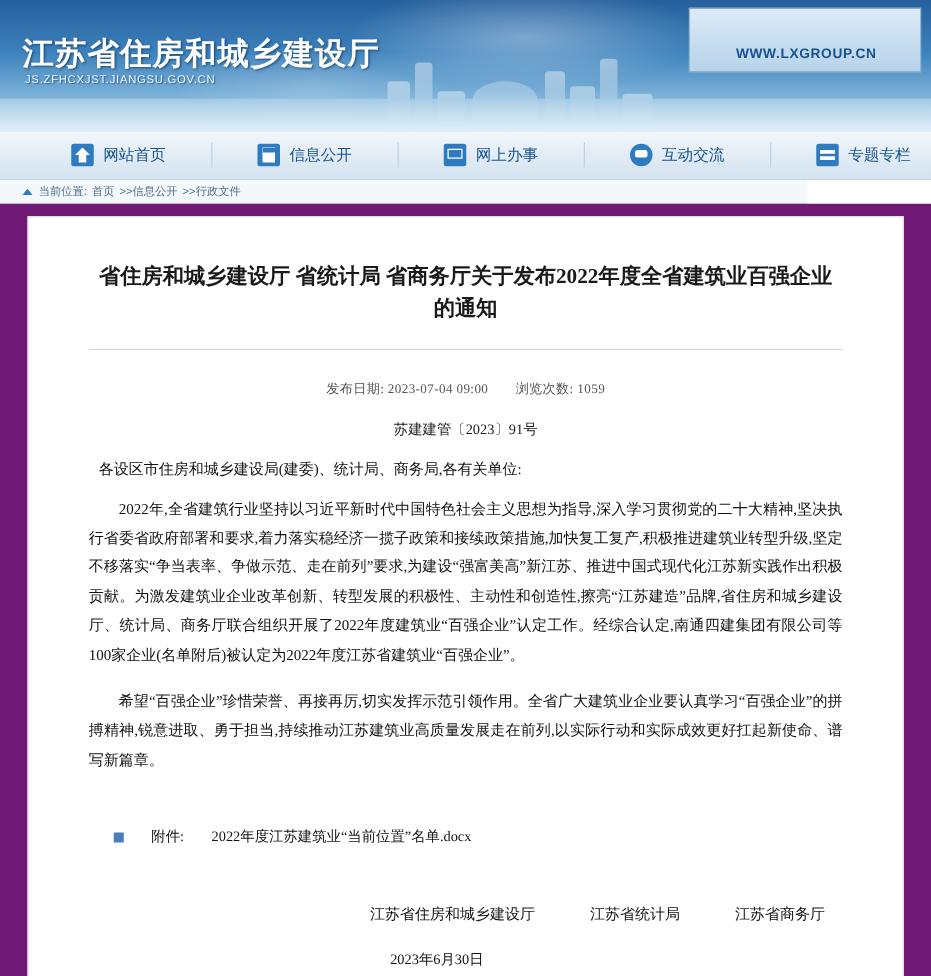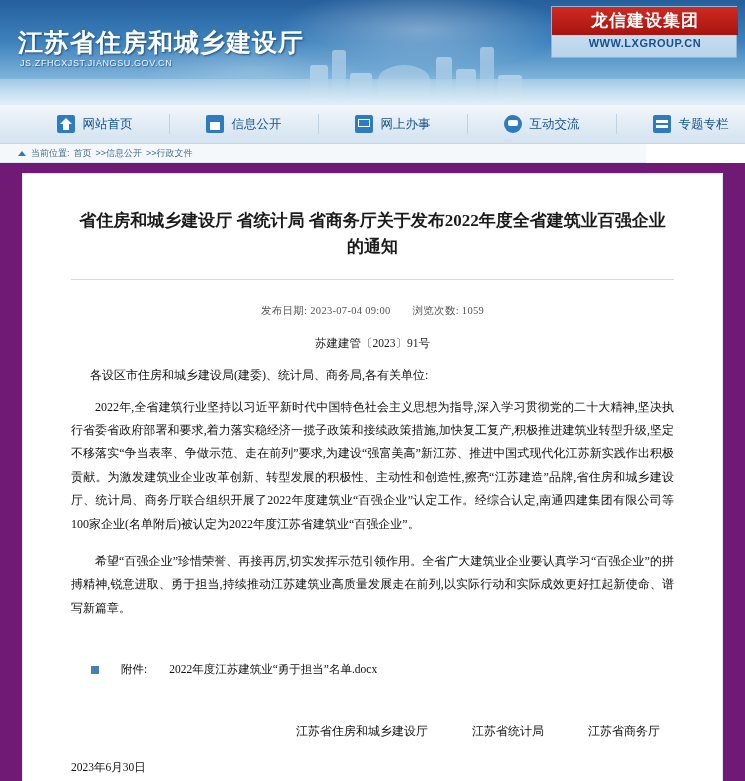--- a/index.html
+++ b/index.html
@@ -276,21 +276,20 @@
     font-size: 11.5px;
     color: #1a1a1a;
     font-family: "Liberation Serif", serif;
     padding-bottom: 16px;
   }
   .salutation {
     font-family: "Liberation Serif", serif;
     font-size: 12px;
     color: #111;
     padding: 0 0 12px 8px;
-    margin-left: 11px;
   }
   .para {
     font-family: "Liberation Serif", serif;
     font-size: 12px;
     color: #111;
     line-height: 1.95;
     text-align: justify;
     text-indent: 24px;
     margin: 0 0 14px 0;
   }
@@ -312,21 +311,21 @@
   .signers {
     display: flex;
     justify-content: flex-end;
     gap: 44px;
     font-family: "Liberation Serif", serif;
     font-size: 12px;
     color: #111;
     padding: 46px 14px 0 0;
   }
   .date-line {
-    text-align: left;
+    text-align: center;
     font-family: "Liberation Serif", serif;
     font-size: 11.5px;
     color: #111;
     padding: 20px 46px 0 0;
   }
 </style>
 </head>
 <body>
 
 <div class="banner">
@@ -338,21 +337,20 @@
     <div class="dome" style="left:78px;width:52px;height:30px;"></div>
     <div class="bd" style="left:136px;width:16px;height:48px;"></div>
     <div class="bd" style="left:156px;width:20px;height:36px;"></div>
     <div class="bd" style="left:180px;width:14px;height:58px;"></div>
     <div class="bd" style="left:198px;width:24px;height:30px;"></div>
   </div>
   <div class="ground"></div>
   <div class="gov-title">江苏省住房和城乡建设厅</div>
   <div class="gov-url">JS.ZFHCXJST.JIANGSU.GOV.CN</div>
   <div class="adbox">
-    <div class="ad-logo">龙信建设集团</div>
     <div class="ad-url">WWW.LXGROUP.CN</div>
   </div>
 </div>
 
 <div class="nav">
   <div class="nav-item">
     <span class="nav-ico ico-home"></span>
     <span>网站首页</span>
   </div>
   <div class="nav-item">
@@ -399,21 +397,21 @@
     <div class="doc-num">苏建建管〔2023〕91号</div>
 
     <div class="salutation">各设区市住房和城乡建设局(建委)、统计局、商务局,各有关单位:</div>
 
     <p class="para">2022年,全省建筑行业坚持以习近平新时代中国特色社会主义思想为指导,深入学习贯彻党的二十大精神,坚决执行省委省政府部署和要求,着力落实稳经济一揽子政策和接续政策措施,加快复工复产,积极推进建筑业转型升级,坚定不移落实“争当表率、争做示范、走在前列”要求,为建设“强富美高”新江苏、推进中国式现代化江苏新实践作出积极贡献。为激发建筑业企业改革创新、转型发展的积极性、主动性和创造性,擦亮“江苏建造”品牌,省住房和城乡建设厅、统计局、商务厅联合组织开展了2022年度建筑业“百强企业”认定工作。经综合认定,南通四建集团有限公司等100家企业(名单附后)被认定为2022年度江苏省建筑业“百强企业”。</p>
     <p class="para">希望“百强企业”珍惜荣誉、再接再厉,切实发挥示范引领作用。全省广大建筑业企业要认真学习“百强企业”的拼搏精神,锐意进取、勇于担当,持续推动江苏建筑业高质量发展走在前列,以实际行动和实际成效更好扛起新使命、谱写新篇章。</p>
 
     <div class="attach">
       <span class="attach-ico"></span>
       <span>附件:</span>
-      <a class="attach-link" href="#">2022年度江苏建筑业“勇于担当”名单.docx</a>
+      <a class="attach-link" href="#">2022年度江苏建筑业“当前位置”名单.docx</a>
     </div>
 
     <div class="signers">
       <span>江苏省住房和城乡建设厅</span>
       <span>江苏省统计局</span>
       <span>江苏省商务厅</span>
     </div>
 
     <div class="date-line">2023年6月30日</div>
 

